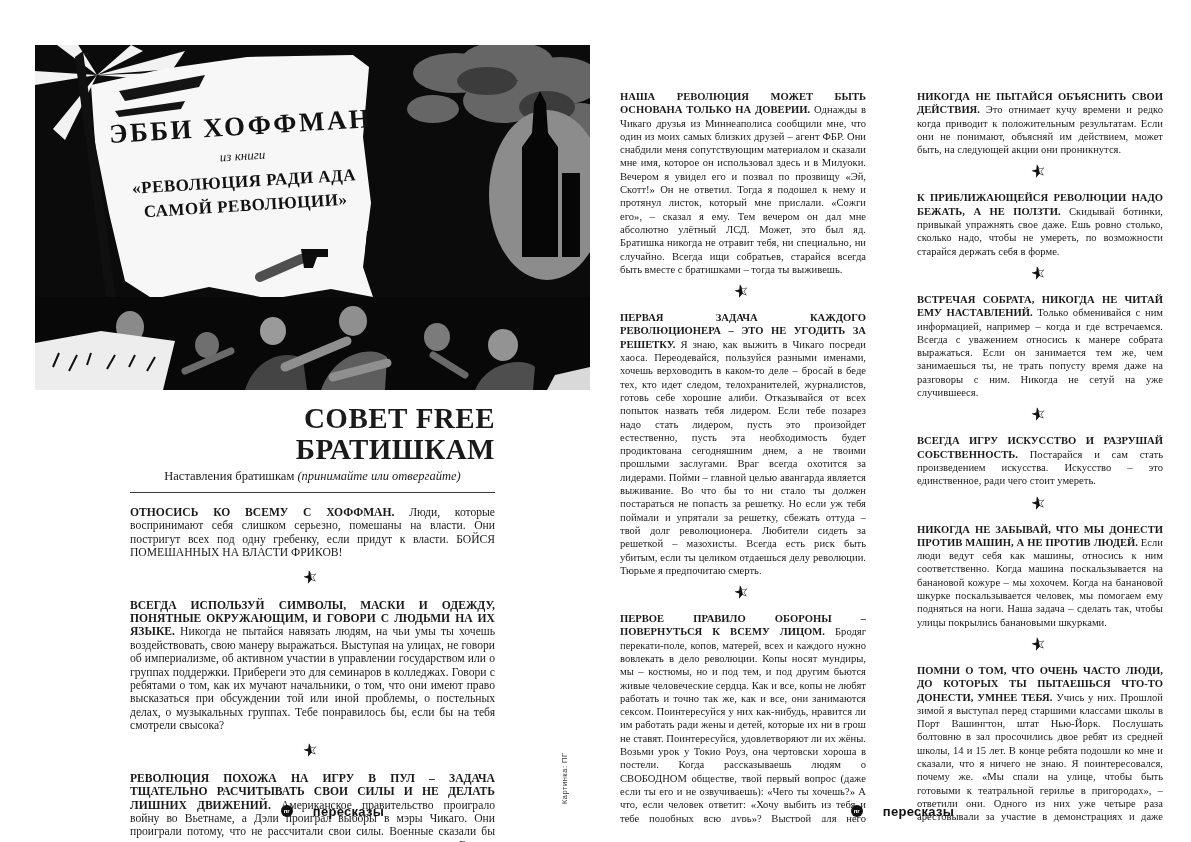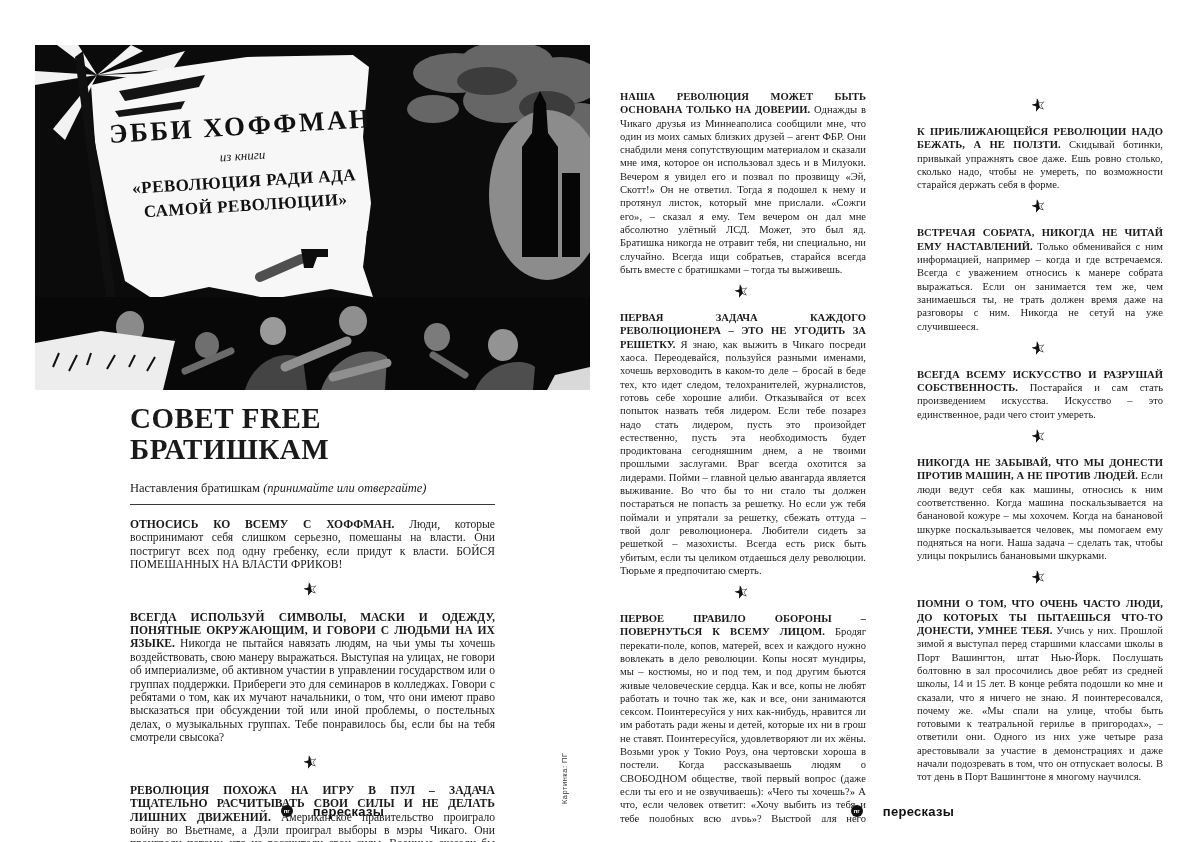--- a/index.html
+++ b/index.html
@@ -18,24 +18,24 @@
     position:absolute; left:72px; top:66px; width:272px;
     text-align:center; transform:rotate(-3.5deg); color:#121212;
   }
   .flag-name { font-size:27px; font-weight:bold; letter-spacing:2.5px; line-height:30px; }
   .flag-from { font-size:13px; font-style:italic; margin-top:7px; line-height:15px; }
   .flag-book1 { font-size:17px; font-weight:bold; letter-spacing:0.5px; margin-top:9px; line-height:20px; }
   .flag-book2 { font-size:17px; font-weight:bold; letter-spacing:0.5px; margin-top:4px; line-height:20px; }
 
   .left-col { width:365px; margin:0 auto; }
   .heading {
-    margin-top:13px; text-align:left; font-size:29px; font-weight:bold;
+    margin-top:13px; text-align:right; font-size:29px; font-weight:bold;
     letter-spacing:0.5px; line-height:31px;
   }
-  .subheading { font-size:12.5px; margin-top:16px; line-height:14px; }
+  .subheading { text-align:center; font-size:12.5px; margin-top:4px; line-height:14px; }
   .subheading i { font-style:italic; }
   .rule { border:none; border-top:1.3px solid #3a3a3a; margin:9px 0 13px 0; }
 
   p.para { margin:0; text-align:justify; }
   .left-col p.para { font-size:11.6px; line-height:13.4px; }
   .col p.para { font-size:10.6px; line-height:13.3px; }
   b.lead { font-weight:bold;margin-top:20px; }
 
   .star-row { text-align:center; margin:5px 0 6px 0; line-height:20px; }
   .left-col .star-row { margin:7px 0 8px 0; }
@@ -198,33 +198,37 @@
       <span>Я знаю, как выжить в Чикаго посреди хаоса. Переодевайся, пользуйся разными именами, хочешь верховодить в каком-то деле – бросай в беде тех, кто идет следом, телохранителей, журналистов, готовь себе хорошие алиби. Отказывайся от всех попыток назвать тебя лидером. Если тебе позарез надо стать лидером, пусть это произойдет естественно, пусть эта необходимость будет продиктована сегодняшним днем, а не твоими прошлыми заслугами. Враг всегда охотится за лидерами. Пойми – главной целью авангарда является выживание. Во что бы то ни стало ты должен постараться не попасть за решетку. Но если уж тебя поймали и упрятали за решетку, сбежать оттуда – твой долг революционера. Любители сидеть за решеткой – мазохисты. Всегда есть риск быть убитым, если ты целиком отдаешься делу революции. Тюрьме я предпочитаю смерть.</span>
     </p>
     <div class="star-row"><span class="star"></span></div>
     <p class="para">
       <b class="lead">ПЕРВОЕ ПРАВИЛО ОБОРОНЫ – ПОВЕРНУТЬСЯ К ВСЕМУ ЛИЦОМ.</b>
       <span>Бродяг перекати-поле, копов, матерей, всех и каждого нужно вовлекать в дело революции. Копы носят мундиры, мы – костюмы, но и под тем, и под другим бьются живые человеческие сердца. Как и все, копы не любят работать и точно так же, как и все, они занимаются сексом. Поинтересуйся у них как-нибудь, нравится ли им работать ради жены и детей, которые их ни в грош не ставят. Поинтересуйся, удовлетворяют ли их жёны. Возьми урок у Токио Роуз, она чертовски хороша в постели. Когда рассказываешь людям о СВОБОДНОМ обществе, твой первый вопрос (даже если ты его и не озвучиваешь): «Чего ты хочешь?» А что, если человек ответит: «Хочу выбить из тебя и тебе подобных всю дурь»? Выстрой для него боксерский ринг!</span>
     </p>
   </div>
 
   <div class="col col-right">
+    <p class="para">
+      <b class="lead">НИКОГДА НЕ ПЫТАЙСЯ ОБЪЯСНИТЬ СВОИ ДЕЙСТВИЯ.</b>
+      <span>Это отнимает кучу времени и редко когда приводит к положительным результатам. Если они не понимают, объясняй им действием, может быть, на следующей акции они проникнутся.</span>
+    </p>
     <div class="star-row"><span class="star"></span></div>
     <p class="para">
       <b class="lead">К ПРИБЛИЖАЮЩЕЙСЯ РЕВОЛЮЦИИ НАДО БЕЖАТЬ, А НЕ ПОЛЗТИ.</b>
       <span>Скидывай ботинки, привыкай упражнять свое даже. Ешь ровно столько, сколько надо, чтобы не умереть, по возможности старайся держать себя в форме.</span>
     </p>
     <div class="star-row"><span class="star"></span></div>
     <p class="para">
       <b class="lead">ВСТРЕЧАЯ СОБРАТА, НИКОГДА НЕ ЧИТАЙ ЕМУ НАСТАВЛЕНИЙ.</b>
-      <span>Только обменивайся с ним информацией, например – когда и где встречаемся. Всегда с уважением относись к манере собрата выражаться. Если он занимается тем же, чем занимаешься ты, не трать должен время даже на разговоры с ним. Никогда не сетуй на уже случившееся.</span>
-    </p>
-    <div class="star-row"><span class="star"></span></div>
-    <p class="para">
-      <b class="lead">ВСЕГДА ВСЕМУ ИСКУССТВО И РАЗРУШАЙ СОБСТВЕННОСТЬ.</b>
+      <span>Только обменивайся с ним информацией, например – когда и где встречаемся. Всегда с уважением относись к манере собрата выражаться. Если он занимается тем же, чем занимаешься ты, не трать попусту время даже на разговоры с ним. Никогда не сетуй на уже случившееся.</span>
+    </p>
+    <div class="star-row"><span class="star"></span></div>
+    <p class="para">
+      <b class="lead">ВСЕГДА ИГРУ ИСКУССТВО И РАЗРУШАЙ СОБСТВЕННОСТЬ.</b>
       <span>Постарайся и сам стать произведением искусства. Искусство – это единственное, ради чего стоит умереть.</span>
     </p>
     <div class="star-row"><span class="star"></span></div>
     <p class="para">
       <b class="lead">НИКОГДА НЕ ЗАБЫВАЙ, ЧТО МЫ ДОНЕСТИ ПРОТИВ МАШИН, А НЕ ПРОТИВ ЛЮДЕЙ.</b>
       <span>Если люди ведут себя как машины, относись к ним соответственно. Когда машина поскальзывается на банановой кожуре – мы хохочем. Когда на банановой шкурке поскальзывается человек, мы помогаем ему подняться на ноги. Наша задача – сделать так, чтобы улицы покрылись банановыми шкурками.</span>
     </p>
     <div class="star-row"><span class="star"></span></div>
     <p class="para">
       <b class="lead">ПОМНИ О ТОМ, ЧТО ОЧЕНЬ ЧАСТО ЛЮДИ, ДО КОТОРЫХ ТЫ ПЫТАЕШЬСЯ ЧТО-ТО ДОНЕСТИ, УМНЕЕ ТЕБЯ.</b>

